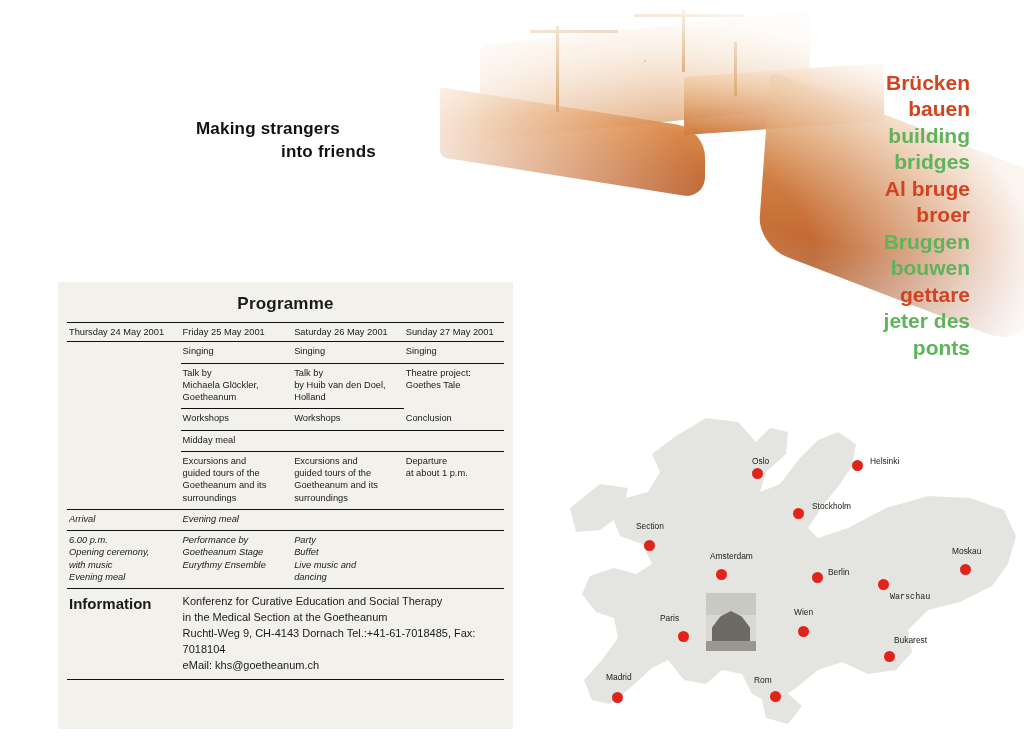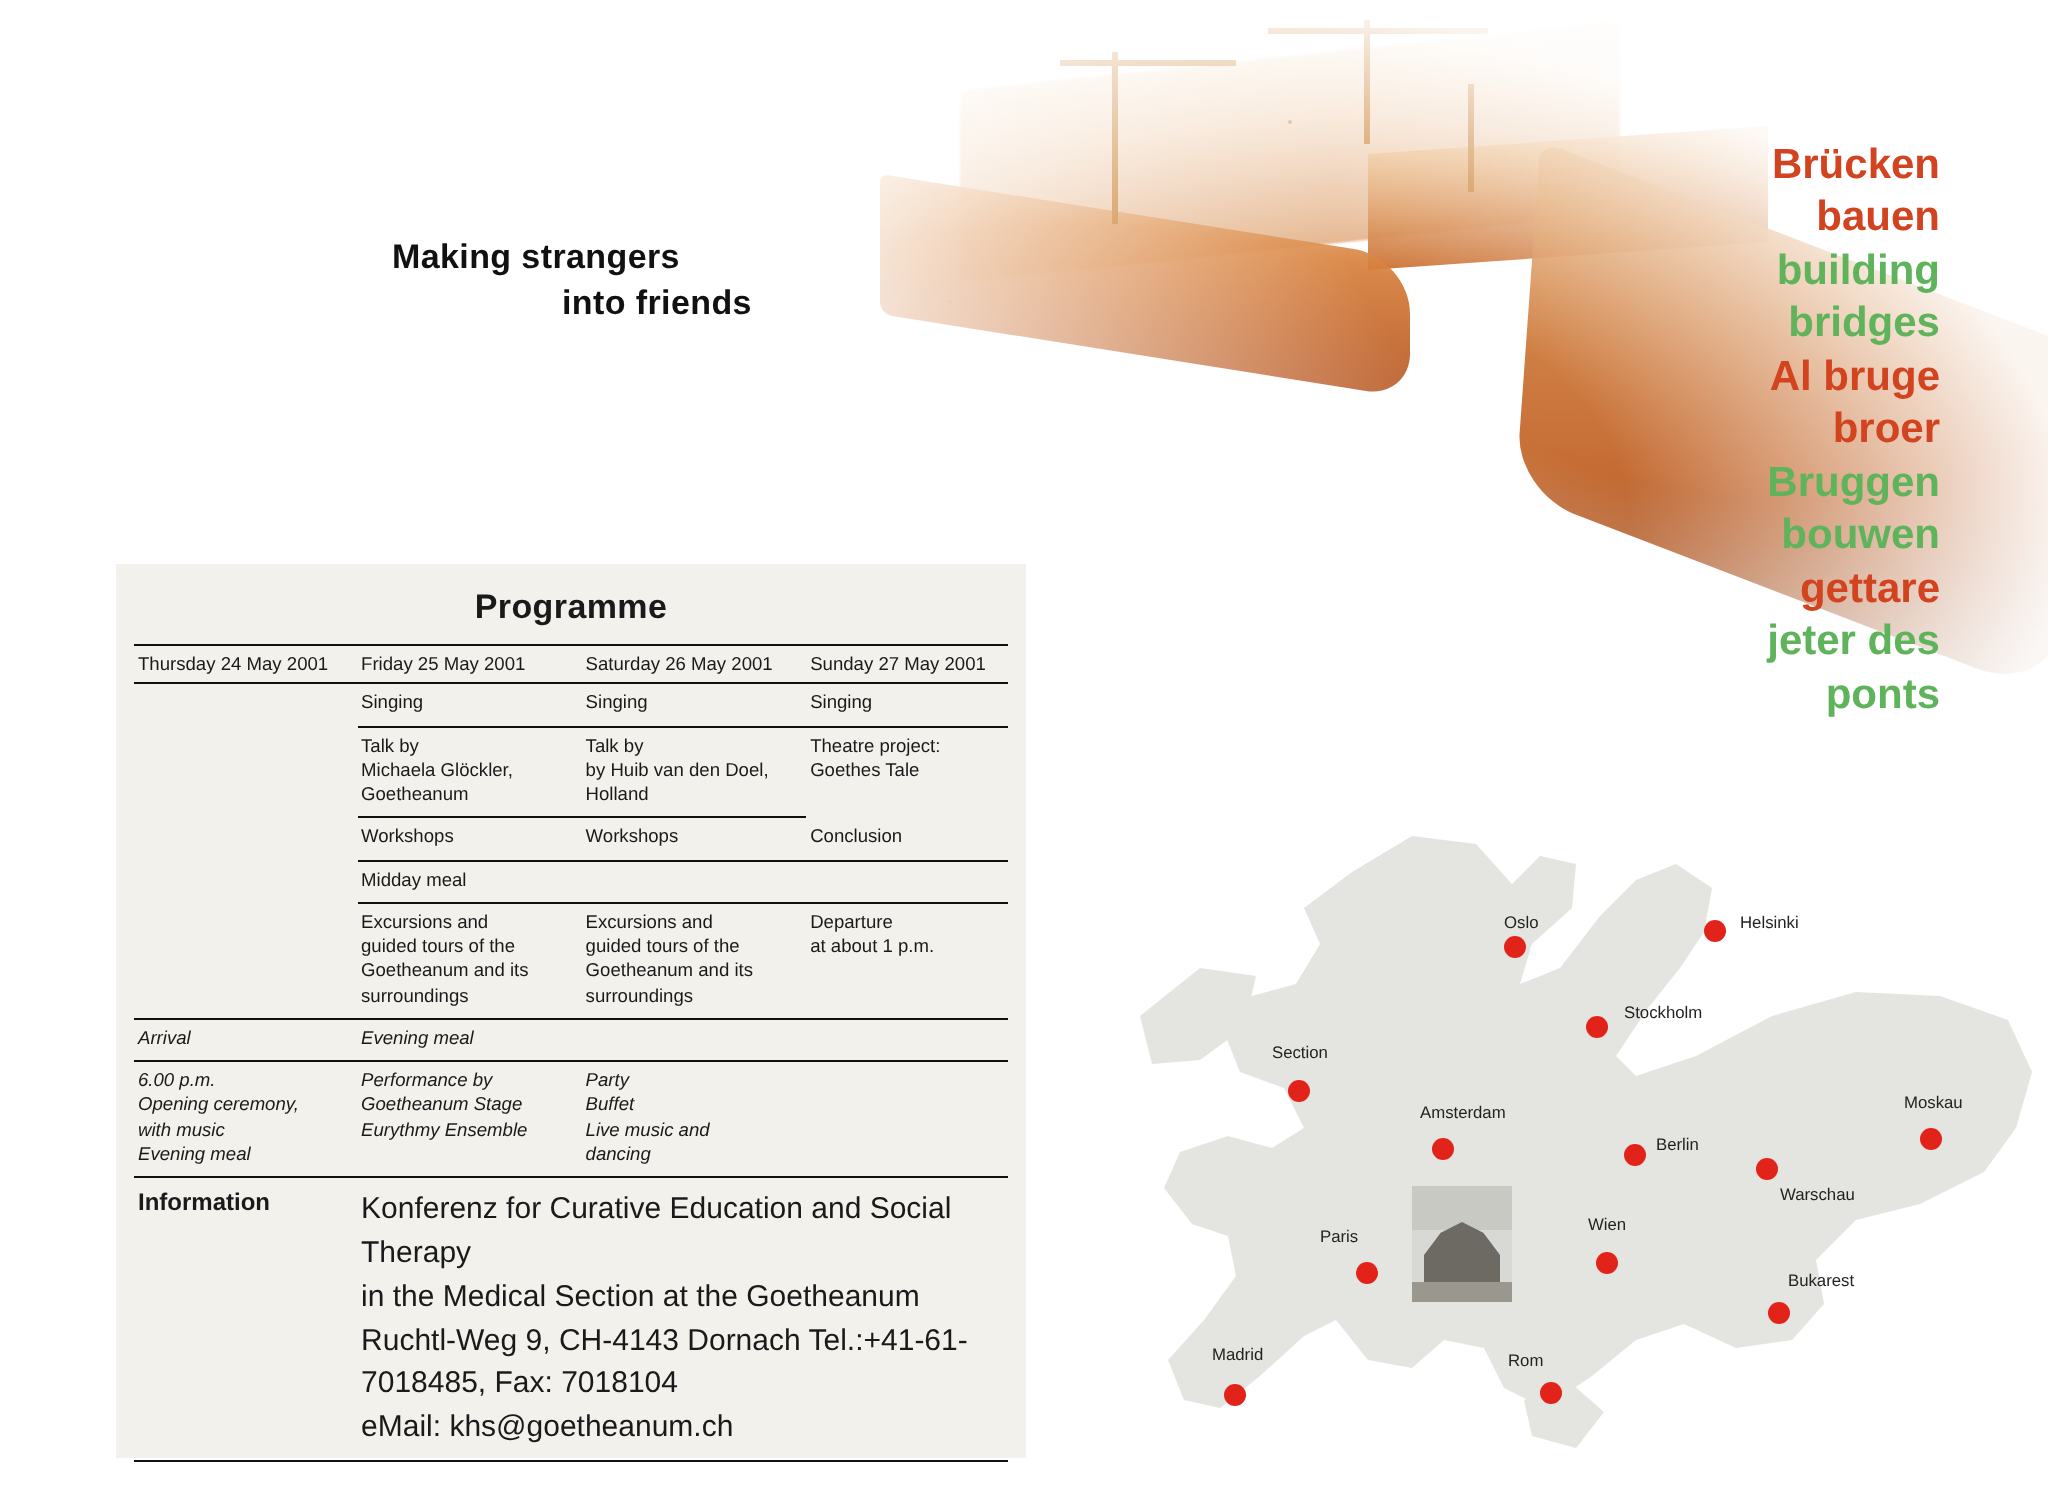--- a/index.html
+++ b/index.html
@@ -137,22 +137,22 @@
   table.prog td.c3 { width: 101px; }
   tr.hdr td {
     border-top: 1.6px solid #111;
     border-bottom: 1.6px solid #111;
     padding-top: 3px; padding-bottom: 3px;
     font-size: 9.3px;
   }
   tr.rule td { border-top: 1.3px solid #111; font-style: italic; }
   tr.rule-half td.c1, tr.rule-half td.c2, tr.rule-half td.c3 { border-top: 1.3px solid #111; }
   td.nb { border-top: none !important; }
-  .info-head { font-weight: bold; font-size: 12px; }
-  .info-body { font-size: 15px; line-height: 1.45; }
+  .info-head { font-weight: bold; font-size: 15px; }
+  .info-body { font-size: 11px; line-height: 1.45; }
   tr.info td { border-top: 1.6px solid #111; padding-top: 5px; }
   tr.bottomline td { border-top: 1.6px solid #111; height: 0; padding: 0; }
 
   
   #map {
     position: absolute;
     left: 556px;
     top: 388px;
     width: 468px;
     height: 357px;
@@ -357,19 +357,19 @@
   <div class="city-dot" style="left:56px;top:304px;"></div>
   <div class="city-dot" style="left:214px;top:303px;"></div>
 
   <div class="city-label" style="left:196px;top:68px;">Oslo</div>
   <div class="city-label" style="left:314px;top:68px;">Helsinki</div>
   <div class="city-label" style="left:256px;top:113px;">Stockholm</div>
   <div class="city-label" style="left:80px;top:133px;">Section</div>
   <div class="city-label" style="left:154px;top:163px;">Amsterdam</div>
   <div class="city-label" style="left:396px;top:158px;">Moskau</div>
   <div class="city-label" style="left:272px;top:179px;">Berlin</div>
-  <div class="city-label" style="left:334px;top:204px;">Warschau</div>
+  <div class="city-label" style="left:334px;top:204px;font-family:Liberation Mono, monospace;">Warschau</div>
   <div class="city-label" style="left:104px;top:225px;">Paris</div>
   <div class="city-label" style="left:238px;top:219px;">Wien</div>
   <div class="city-label" style="left:338px;top:247px;">Bukarest</div>
   <div class="city-label" style="left:50px;top:284px;text-align:right;">Madrid</div>
   <div class="city-label" style="left:198px;top:287px;">Rom</div>
 </div>
 
 </body></html>

